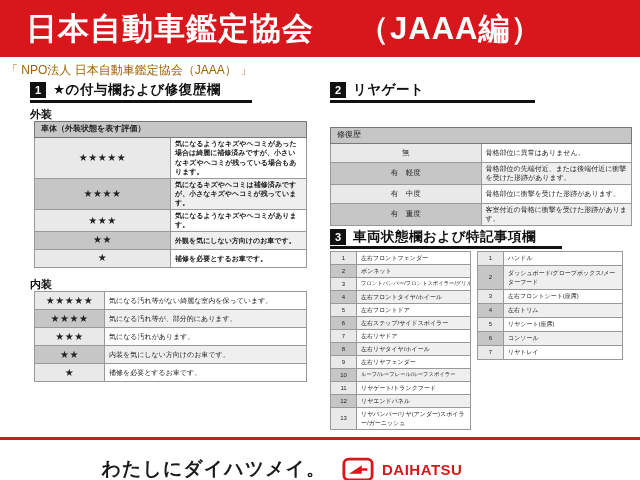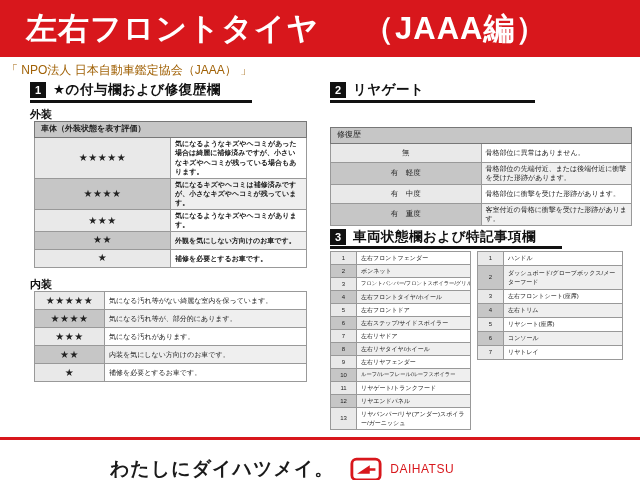--- a/index.html
+++ b/index.html
@@ -41,29 +41,29 @@
   .r-even .kc { background:#c6c6c6; }
   .r-even .dc { background:#efefef; }
 
   
   .footline { position:absolute; top:437px; left:0; width:640px; height:3px; background:#d8171c; }
   .footer { position:absolute; top:452px; left:0; width:564px; height:34px;
             display:flex; align-items:center; justify-content:center; gap:16px; }
   .slogan { font-size:19px; font-weight:bold; color:#1a1a1a; letter-spacing:1px; }
   .brandwrap { display:flex; align-items:center; gap:8px; }
   .brandmark { width:32px; height:25px; }
-  .brandname { font-size:12px; font-weight:normal; color:#d8171c; letter-spacing:0.5px; }
+  .brandname { font-size:15px; font-weight:bold; color:#d8171c; letter-spacing:0.5px; }
 </style>
 </head>
 <body>
 
 <div class="page">
 
   <div class="banner">
-    <span class="t1">左右フロントタイヤ</span>
+    <span class="t1">日本自動車鑑定協会</span>
     <span class="t2">（JAAA編）</span>
   </div>
 
   <div class="subtitle">「 NPO法人 日本自動車鑑定協会（JAAA） 」</div>
 
   <div class="sec" style="top:81px; left:30px;">
     <span class="num">1</span>
     <span class="ttl">★の付与欄および修復歴欄</span>
   </div>
   <div class="underline" style="top:100px; left:30px; width:222px;"></div>

